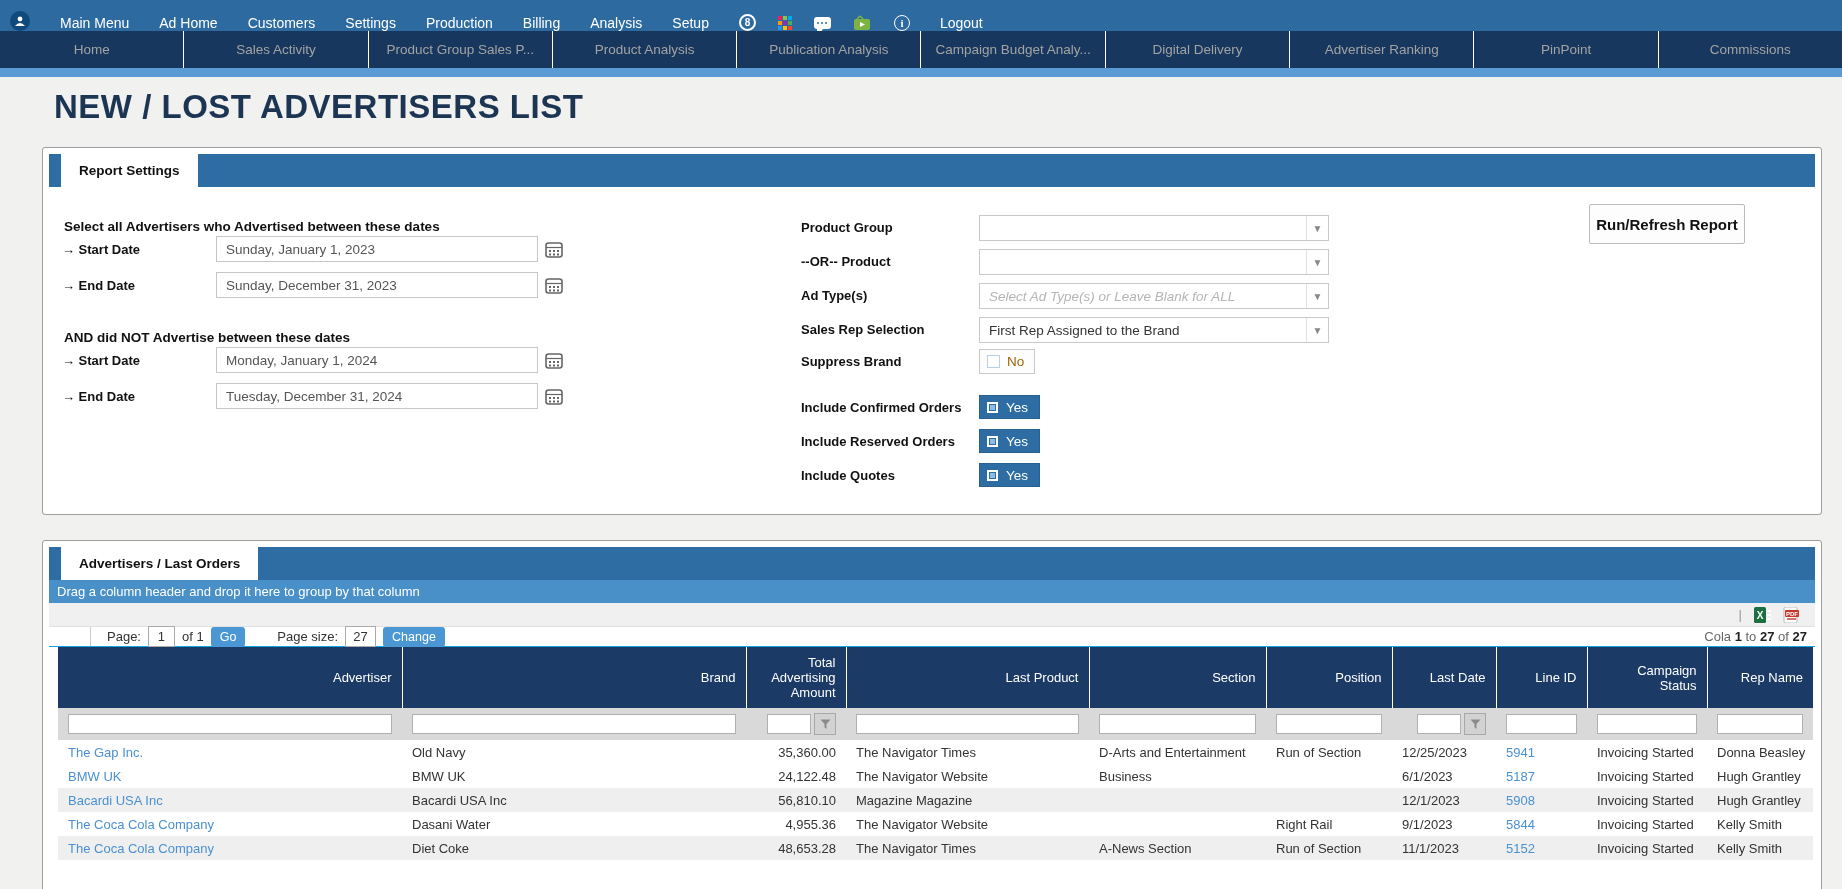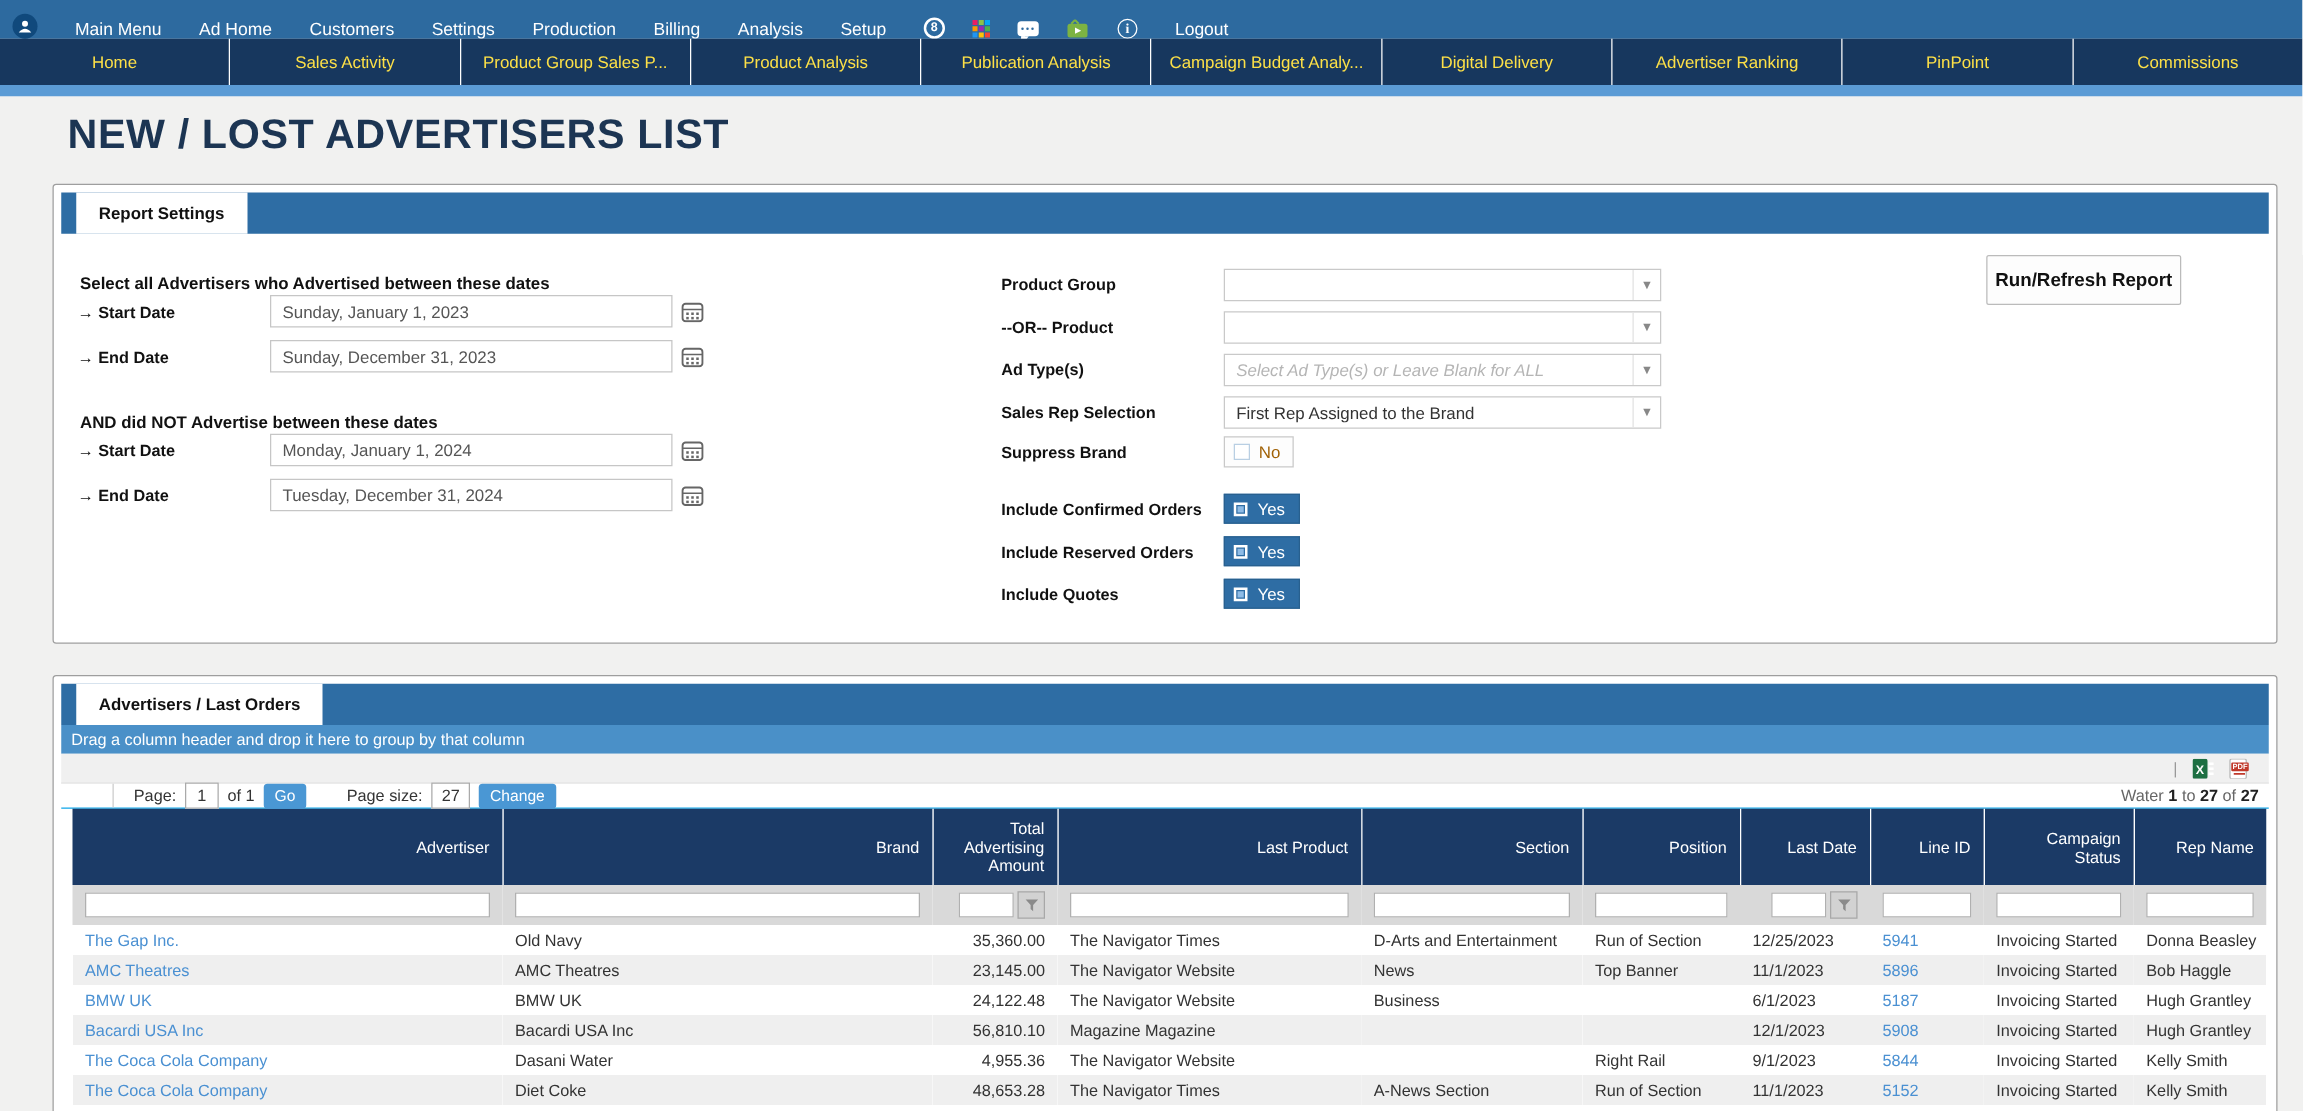--- a/index.html
+++ b/index.html
@@ -29,21 +29,21 @@
   .chat-bubble::after { content:""; position:absolute; left:3px; bottom:-4px; border:4px solid transparent; border-top-color:#fff; border-left-color:#fff; border-width:4px 3px 0 3px; }
   .info-circle { width:16px; height:16px; border:1.5px solid #fff; border-radius:50%; color:#fff; font-size:11px; font-weight:bold; display:flex; align-items:center; justify-content:center; font-family:"Liberation Serif", serif; }
 
   
   .navtabs {
     position:absolute; top:31px; left:0; width:1842px; height:37px;
     background:#17375e; display:flex;
   }
   .navtab {
     flex:1; display:flex; align-items:center; justify-content:center;
-    color:#fde047; font-size:13.5px; border-right:1px solid #fff; cursor:pointer;
+    color:#a3a3a3; font-size:13.5px; border-right:1px solid #fff; cursor:pointer;
     white-space:nowrap; overflow:hidden; padding:0 6px;
   }
   .navtab:last-child { border-right:none; }
   .accent-strip { position:absolute; top:68px; left:0; width:1842px; height:9px; background:#5b9bd5; }
 
   
   .page-title {
     position:absolute; top:88px; left:54px;
     font-size:33px; font-weight:bold; color:#1c3553; letter-spacing:0.5px;
   }
@@ -394,21 +394,21 @@
       <span>Page:</span>
       <input class="pager-input" value="1" style="">
       <span>of 1</span>
       <button class="mini-btn">Go</button>
       <span style="width:18px"></span>
       <span>Page size:</span>
       <input class="pager-input" style="width: 31px;" value="27">
       <button class="mini-btn">Change</button>
     </div>
     <div class="item-range">
-      <span>Water</span>
+      <span>Cola</span>
       <b>1</b>
       <span>to</span>
       <b>27</b>
       <span>of</span>
       <b>27</b>
     </div>
   </div>
 
   <table class="grid">
     <colgroup>
@@ -472,32 +472,20 @@
           <td><a href="#">The Gap Inc.</a></td>
           <td>Old Navy</td>
           <td class="num">35,360.00</td>
           <td>The Navigator Times</td>
           <td>D-Arts and Entertainment</td>
           <td>Run of Section</td>
           <td>12/25/2023</td>
           <td><a href="#">5941</a></td>
           <td>Invoicing Started</td>
           <td>Donna Beasley</td>
-        </tr>
-        <tr class="alt">
-          <td><a href="#">AMC Theatres</a></td>
-          <td>AMC Theatres</td>
-          <td class="num">23,145.00</td>
-          <td>The Navigator Website</td>
-          <td>News</td>
-          <td>Top Banner</td>
-          <td>11/1/2023</td>
-          <td><a href="#">5896</a></td>
-          <td>Invoicing Started</td>
-          <td>Bob Haggle</td>
         </tr>
         <tr>
           <td><a href="#">BMW UK</a></td>
           <td>BMW UK</td>
           <td class="num">24,122.48</td>
           <td>The Navigator Website</td>
           <td>Business</td>
           <td></td>
           <td>6/1/2023</td>
           <td><a href="#">5187</a></td>

